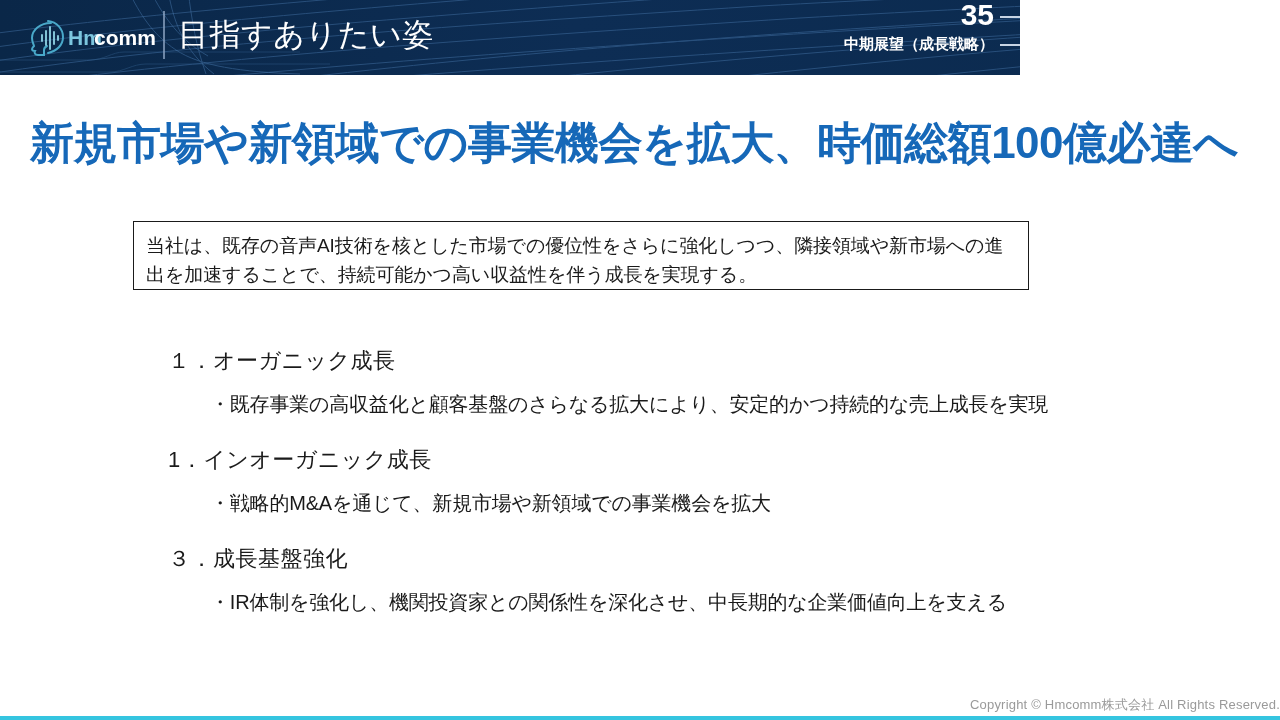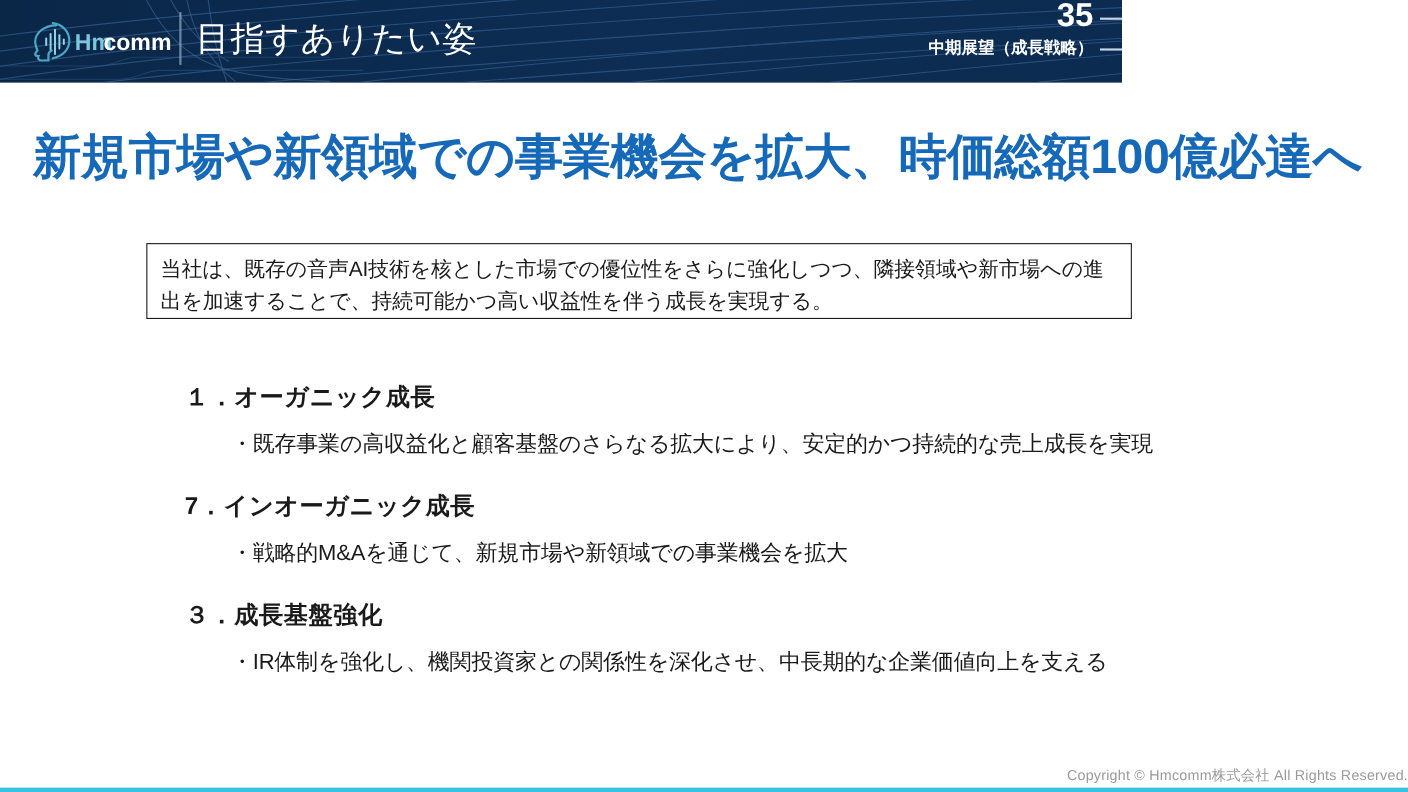--- a/index.html
+++ b/index.html
@@ -127,21 +127,21 @@
     position: absolute;
     left: 168px;
     top: 345px;
     width: 1060px;
   }
   .list-group { margin-bottom: 24px; }
   .list-group:last-child { margin-bottom: 0; }
   .group-heading {
     color: #1a1a1a;
     font-size: 22px;
-    font-weight: bold;
+    font-weight: normal;
     line-height: 32px;
     letter-spacing: .5px;
     white-space: nowrap;
   }
   .group-bullets { margin: 12px; padding: 0; }
   .bullet-line {
     color: #1a1a1a;
     font-size: 20px;
     line-height: 31px;
     letter-spacing: -0.2px;
@@ -247,21 +247,21 @@
 <div class="body-list">
 
   <div class="list-group">
     <div class="group-heading">１．オーガニック成長</div>
     <div class="group-bullets">
       <div class="bullet-line">・既存事業の高収益化と顧客基盤のさらなる拡大により、安定的かつ持続的な売上成長を実現</div>
     </div>
   </div>
 
   <div class="list-group">
-    <div class="group-heading">7．インオーガニック成長</div>
+    <div class="group-heading">1．インオーガニック成長</div>
     <div class="group-bullets">
       <div class="bullet-line">・戦略的M&amp;Aを通じて、新規市場や新領域での事業機会を拡大</div>
     </div>
   </div>
 
   <div class="list-group">
     <div class="group-heading">３．成長基盤強化</div>
     <div class="group-bullets">
       <div class="bullet-line">・IR体制を強化し、機関投資家との関係性を深化させ、中長期的な企業価値向上を支える</div>
     </div>

